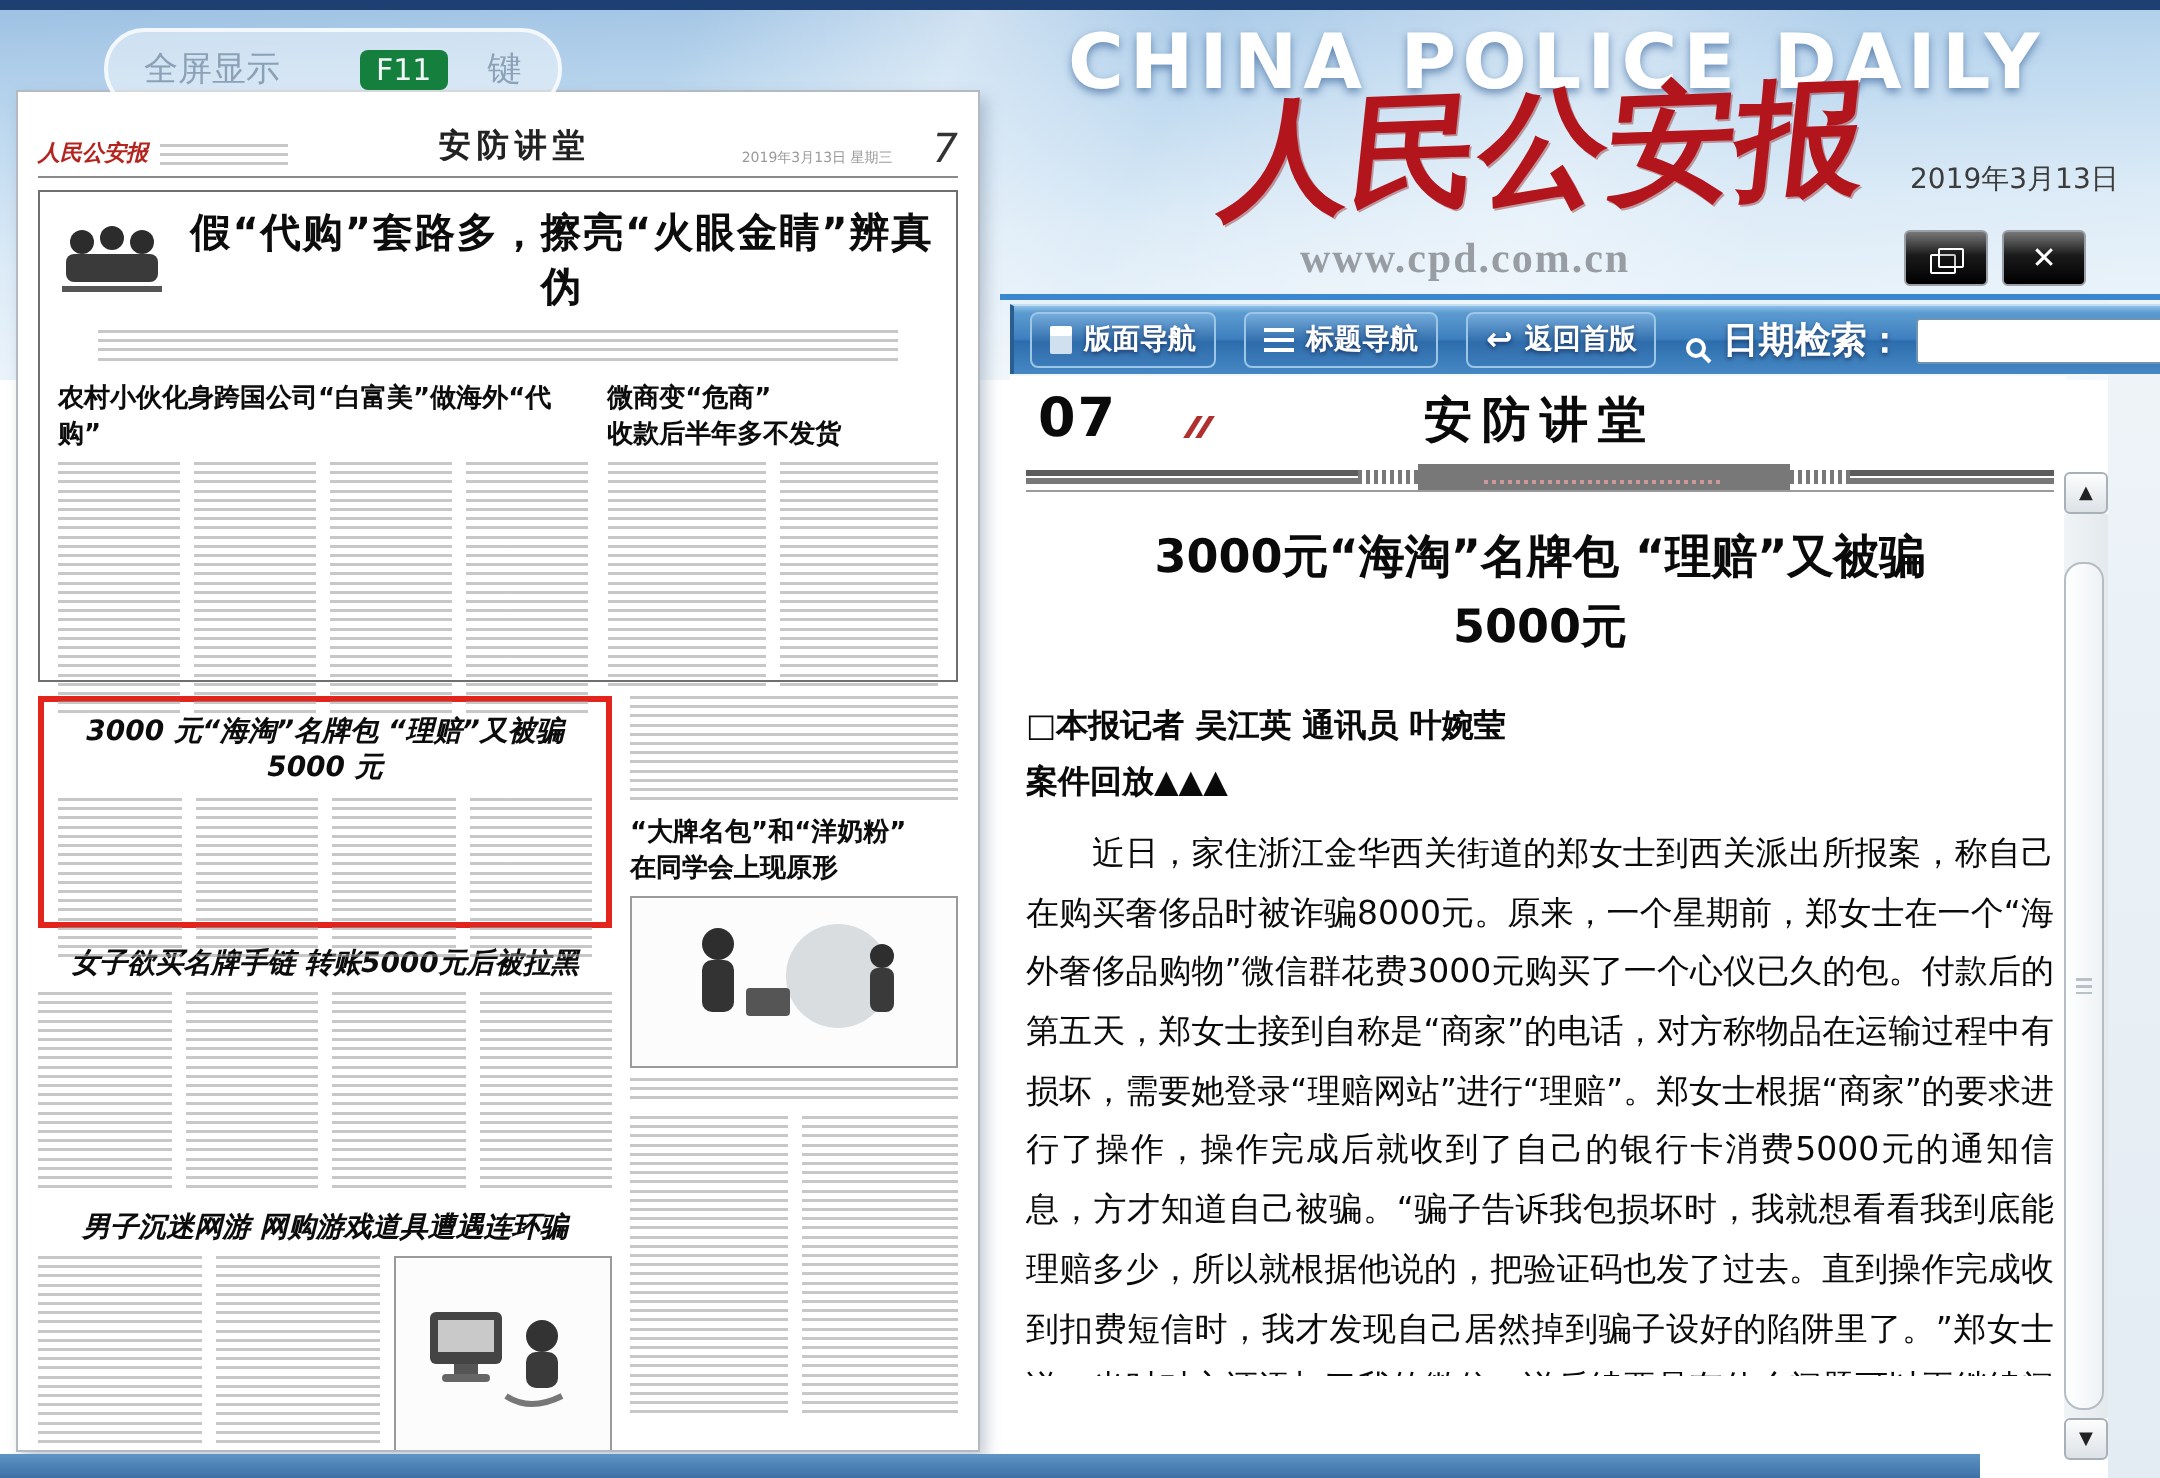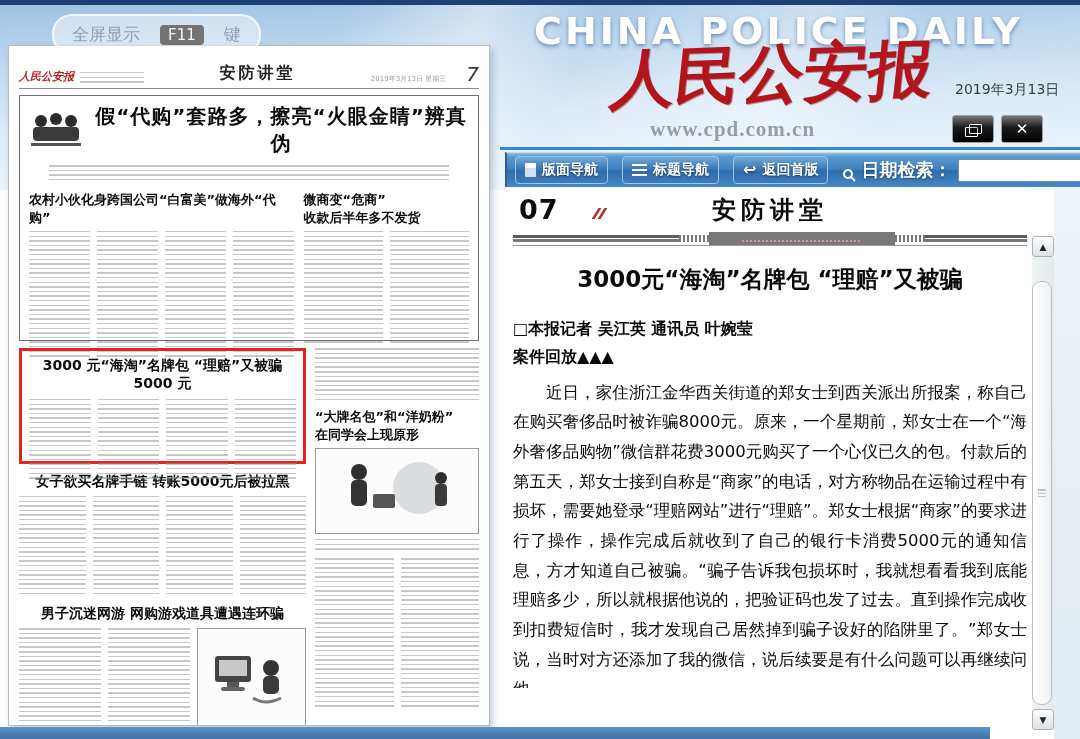--- a/index.html
+++ b/index.html
@@ -16,21 +16,21 @@
     background:linear-gradient(115deg,transparent 30%,rgba(255,255,255,.45) 42%,transparent 52%,rgba(255,255,255,.35) 70%,transparent 80%);}
   .right-strip{position:absolute;left:1054px;top:150px;width:26px;height:589px;
     background:linear-gradient(180deg,#eef4f8,#e3ecf3);}
   
   .tooltip{position:absolute;left:52px;top:14px;z-index:10;display:flex;align-items:center;gap:20px;
     padding:7px 18px;border-radius:20px;background:rgba(255,255,255,.45);
     border:2px solid rgba(255,255,255,.75);color:#8ba1b8;font-size:17px;}
   .tooltip:after{content:"";position:absolute;left:34px;bottom:-14px;
     border:9px solid transparent;border-top:9px solid rgba(255,255,255,.62);
     transform:skewX(-28deg);}
-  .keycap{background:#737373;color:#f2f5f8;border-radius:4px;padding:1px 8px;font-size:15px;}
+  .keycap{background:#15803d;color:#f2f5f8;border-radius:4px;padding:1px 8px;font-size:15px;margin-left:20px;}
   
   .lp{position:absolute;left:8px;top:45px;width:482px;height:681px;background:#fff;
     border:1px solid #b3bac2;box-shadow:3px 4px 7px rgba(90,110,135,.35);
     padding:8px 10px;box-sizing:border-box;overflow:hidden;color:#222;}
   .lp-head{display:flex;align-items:flex-end;justify-content:space-between;height:30px;}
   .lp-logo{color:#b5231f;font-weight:bold;font-style:italic;font-size:11px;white-space:nowrap;}
   .lp-contact{width:64px;height:12px;}
   .lp-section{font-weight:bold;font-size:16px;letter-spacing:3px;}
   .lp-edgrp{display:flex;align-items:flex-end;gap:20px;}
   .lp-edinfo{font-size:7px;color:#9a9a9a;white-space:nowrap;}
@@ -38,21 +38,21 @@
   .lp-rule{border-top:1.5px solid #8a8a8a;margin:4px 0 6px;}
   .lp-topbox{border:1.5px solid #6f6f6f;padding:7px 9px;height:246px;box-sizing:border-box;}
   .lp-lead{display:flex;align-items:center;gap:10px;}
   .lp-lead-h{flex:1;text-align:center;font-size:20px;font-weight:900;letter-spacing:1px;color:#0c0c0c;}
   .lp-intro{margin:8px 20px 0;height:18px;}
   .lp-band{display:flex;gap:10px;margin-top:8px;}
   .lp-col-l{flex:1.6;}
   .lp-col-r{flex:1;}
   .lp-sub-h{font-weight:900;font-size:13px;color:#0c0c0c;line-height:1.35;margin-bottom:5px;}
   .lp-body{display:flex;gap:9px;margin-top:7px;}
-  .lp-left{flex:1.75;min-width:0;}
+  .lp-left{flex:1.75;min-width:0;font-style:italic;}
   .lp-right{flex:1;min-width:0;}
   .lp-redbox{border:3px solid #e3241d;padding:5px 7px;height:116px;box-sizing:border-box;}
   .lp-red-h{font-weight:900;font-size:14px;text-align:center;color:#0c0c0c;margin:1px 0 6px;}
   .lp-h-mid{font-weight:900;font-size:14px;text-align:center;color:#0c0c0c;margin:9px 0 5px;}
   .lp-illo{border:1px solid #9a9a9a;background:#fcfcfc;display:flex;align-items:center;justify-content:center;}
   .sim{background:repeating-linear-gradient(180deg,#9a9a9a 0 1.5px,transparent 1.5px 4.6px);opacity:.55;}
   .sim-cols{display:flex;gap:7px;}
   .sim-cols>div{flex:1;}
   .bottom-bar{position:absolute;left:0;top:727px;width:990px;height:12px;
     background:linear-gradient(#5f94c7,#3c70a5);}
@@ -312,20 +312,21 @@
       <span class="bar-hatch" style="left:166px;"></span>
       <span class="bar-center"></span>
       <span class="bar-hatch" style="left:382px;"></span>
       <span class="bar-side" style="left:412px;right:0;"></span>
     </div>
     <div class="content-rule"></div>
   </div>
 
   <h1 class="a-title">
     <span>3000元“海淘”名牌包 “理赔”又被骗</span>
+    <span>5000元</span>
   </h1>
   <div class="a-byline">□本报记者 吴江英 通讯员 叶婉莹</div>
   <div class="a-marker">案件回放▲▲▲</div>
   <div class="a-body">
     <p>近日，家住浙江金华西关街道的郑女士到西关派出所报案，称自己在购买奢侈品时被诈骗8000元。原来，一个星期前，郑女士在一个“海外奢侈品购物”微信群花费3000元购买了一个心仪已久的包。付款后的第五天，郑女士接到自称是“商家”的电话，对方称物品在运输过程中有损坏，需要她登录“理赔网站”进行“理赔”。郑女士根据“商家”的要求进行了操作，操作完成后就收到了自己的银行卡消费5000元的通知信息，方才知道自己被骗。“骗子告诉我包损坏时，我就想看看我到底能理赔多少，所以就根据他说的，把验证码也发了过去。直到操作完成收到扣费短信时，我才发现自己居然掉到骗子设好的陷阱里了。”郑女士说，当时对方还添加了我的微信，说后续要是有什么问题可以再继续问他。</p>
     <p>本想花3000元买个名牌包，万万没想到包没买到手，“理赔”又花了5000元，这笔买卖真是亏大了。郑女士说，当时她也提出了质疑，要求对方提供真实身份信息，结果对方还真发了两张身份证照片，一下子就打消了郑女士的疑虑。就这样跟着骗子的脚步，郑女士一步一步走进了已设好的陷阱里。</p>
   </div>
 </div>
 
 <div class="scrollbar">

